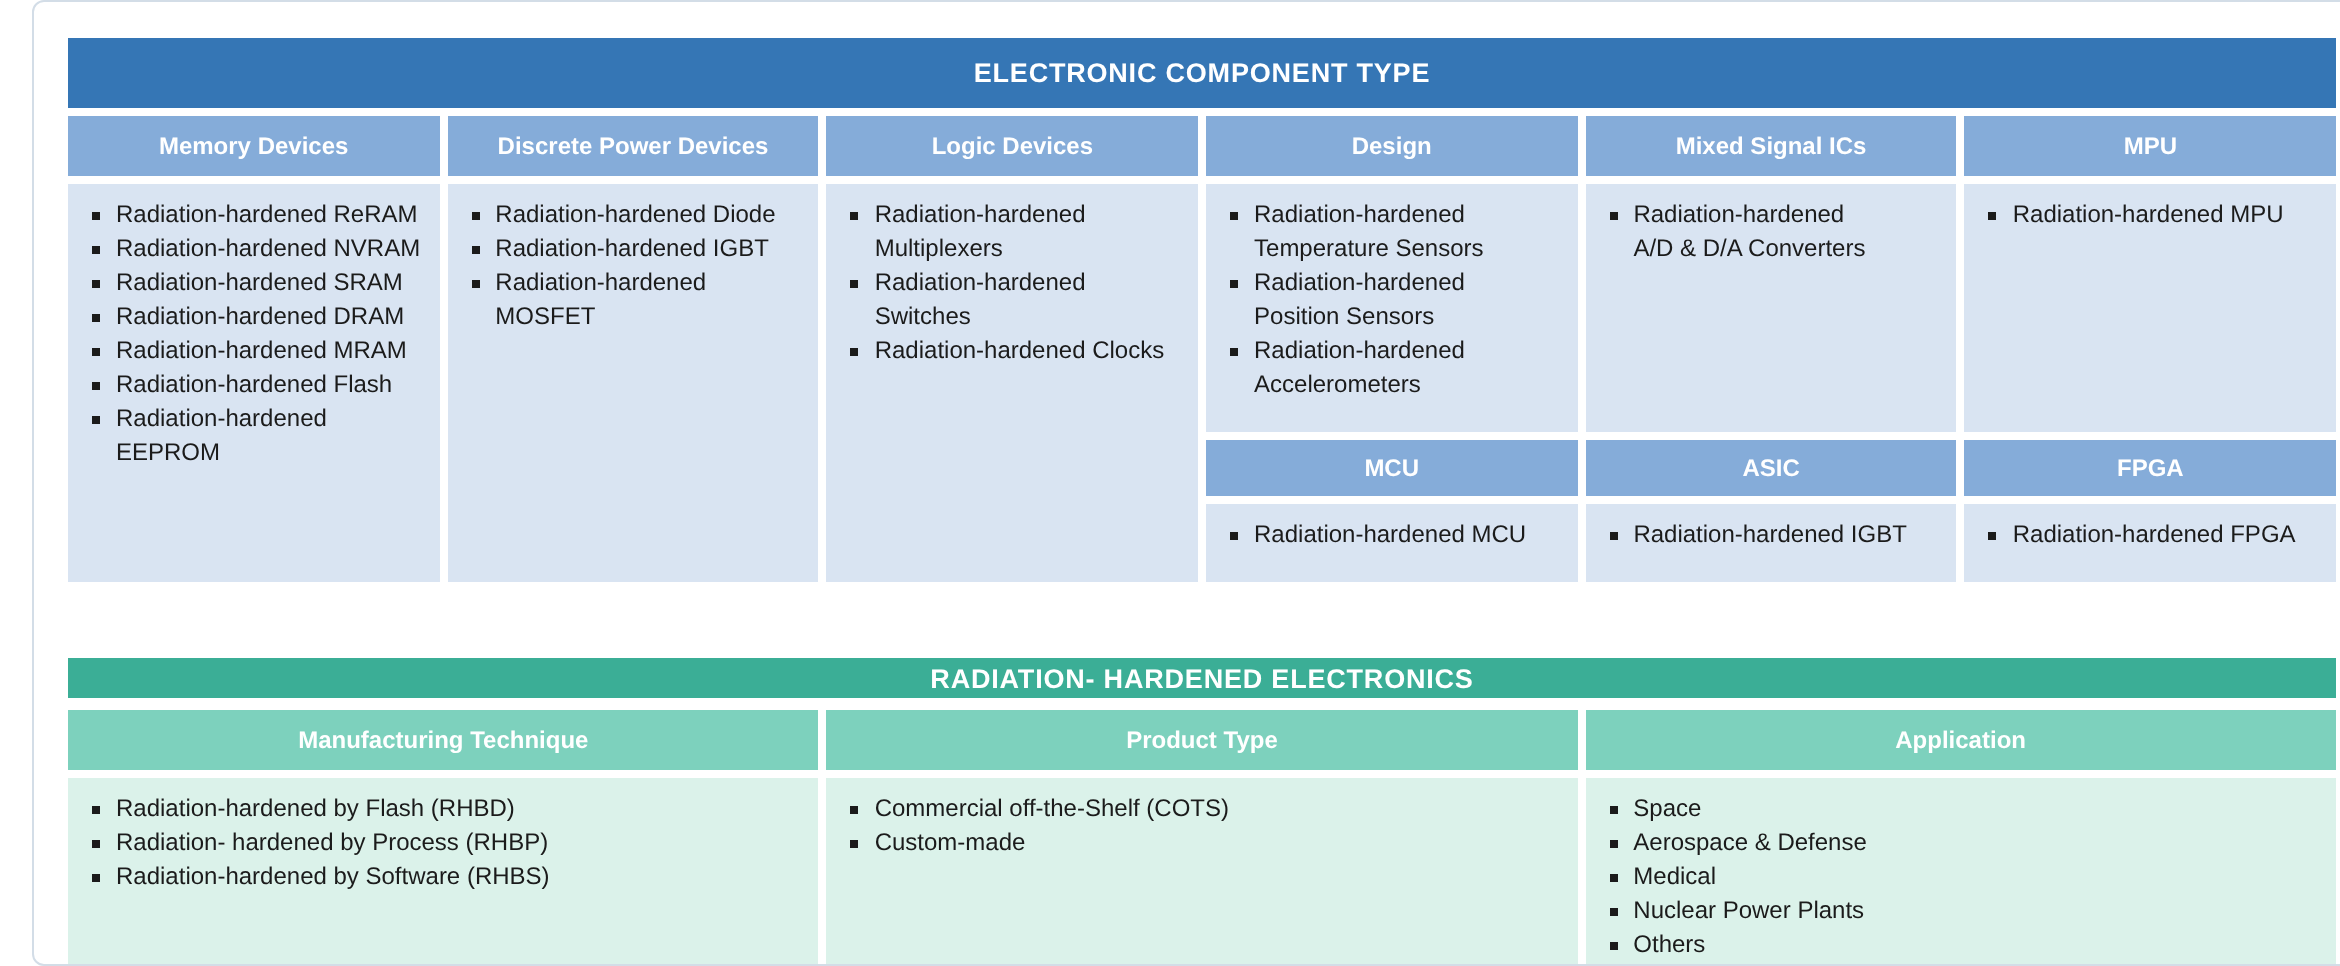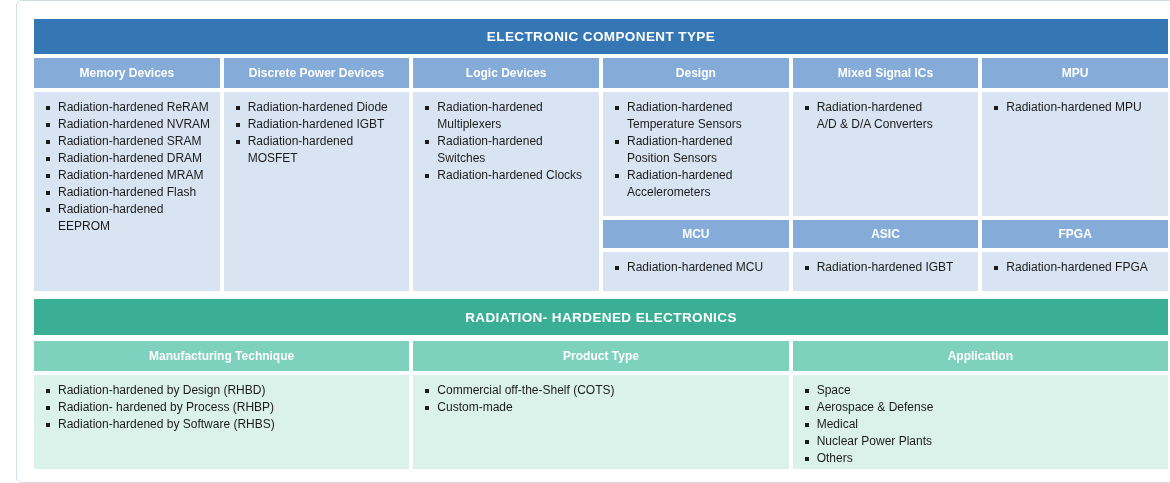--- a/index.html
+++ b/index.html
@@ -22,21 +22,21 @@
   .main-header {
     width: 100%;
     color: #ffffff;
     font-weight: bold;
     font-size: 13.5px;
     letter-spacing: 0.4px;
     display: flex; align-items: center; justify-content: center;
     text-align: center;
   }
   .main-header.blue { height: 35px; background: #3576b5; }
-  .main-header.teal { height: 36px; background: #3bae96; }
+  .main-header.teal { height: 20px; background: #3bae96; margin-top: 30px; }
   .cols { display: flex; gap: 4px; margin-top: 4px; }
   .col { display: flex; flex-direction: column; gap: 4px; flex: 1 1 0; justify-content: center; }
   .col-header {
     height: 30px;
     color: #ffffff;
     font-weight: bold;
     font-size: 12px;
     display: flex; align-items: center; justify-content: center;
     text-align: center;
   }
@@ -158,21 +158,21 @@
 
   <div class="section-gap"></div>
 
   <div class="main-header teal">RADIATION- HARDENED ELECTRONICS</div>
 
   <div class="cols teal-cols-gap">
 
     <div class="col">
       <div class="col-header teal-sub">Manufacturing Technique</div>
       <ul class="cell teal-cell h-bottom">
-          <li>Radiation-hardened by Design (RHBD)</li>
+          <li>Radiation-hardened by Flash (RHBD)</li>
           <li>Radiation- hardened by Process (RHBP)</li>
           <li>Radiation-hardened by Software (RHBS)</li>
         </ul>
     </div>
 
     <div class="col">
       <div class="col-header teal-sub">Product Type</div>
       <ul class="cell teal-cell h-bottom">
           <li>Commercial off-the-Shelf (COTS)</li>
           <li>Custom-made</li>

